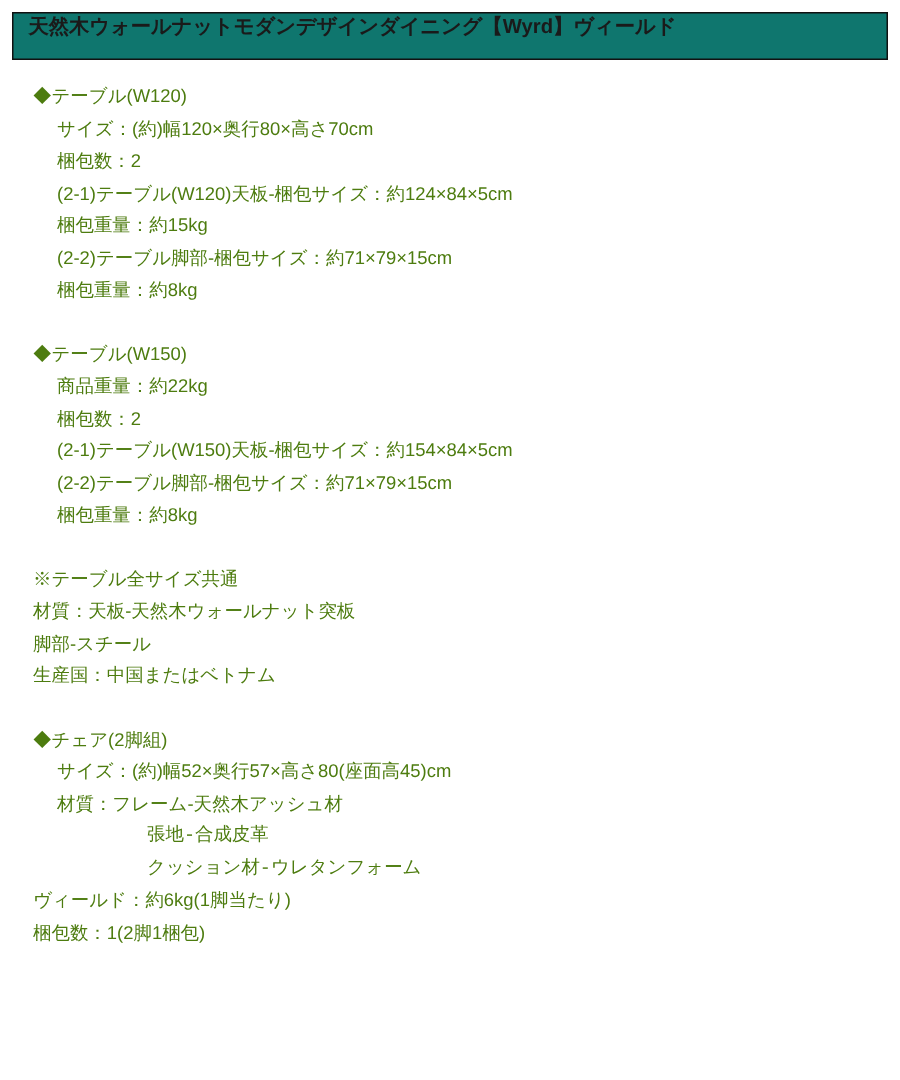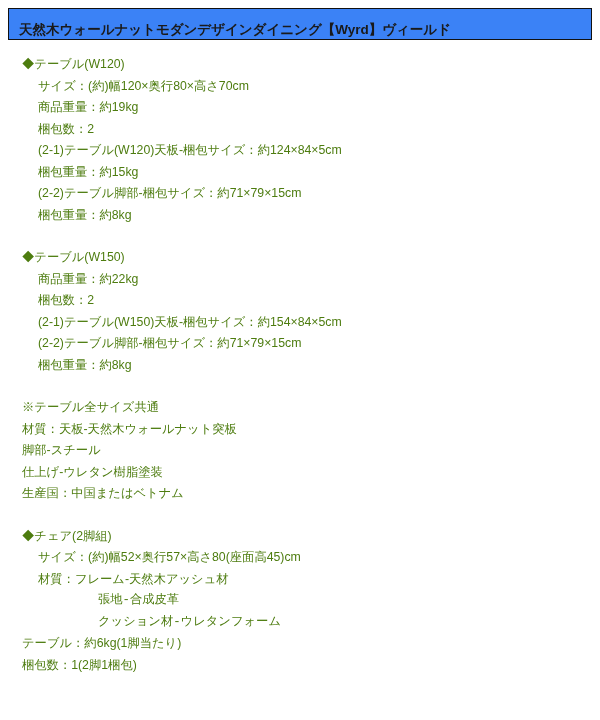--- a/index.html
+++ b/index.html
@@ -18,23 +18,23 @@
     background: #ffffff;
     position: relative;
     overflow: hidden;
   }
   .title-bar {
     box-sizing: border-box;
     margin: 8px 8px 0 8px;
     height: 32px;
     border: 1px solid #111111;
     display: flex;
-    align-items: flex-end;
+    align-items: flex-start;
     padding-left: 10px;
-    background: #3b82f6;
+    background: #0f766e;
   }
   .title-text {
     font-size: 13.5px;
     font-weight: bold;
     letter-spacing: 0px;
     color: #1a1a1a;
     white-space: nowrap;
   }
   .body-wrap {
     box-sizing: border-box;
@@ -70,49 +70,47 @@
 
   <div class="title-bar">
     <span class="title-text">天然木ウォールナットモダンデザインダイニング【Wyrd】ヴィールド</span>
   </div>
 
   <div class="body-wrap">
 
   <div class="block">
         <div class="line head">◆テーブル(W120)</div>
         <div class="line ind1">サイズ：(約)幅120×奥行80×高さ70cm</div>
-        <div class="line ind1">商品重量：約19kg</div>
         <div class="line ind1">梱包数：2</div>
         <div class="line ind1">(2-1)テーブル(W120)天板-梱包サイズ：約124×84×5cm</div>
         <div class="line ind1">梱包重量：約15kg</div>
         <div class="line ind1">(2-2)テーブル脚部-梱包サイズ：約71×79×15cm</div>
         <div class="line ind1">梱包重量：約8kg</div>
       </div>
       <div class="spacer"></div>
       <div class="block">
         <div class="line head">◆テーブル(W150)</div>
         <div class="line ind1">商品重量：約22kg</div>
         <div class="line ind1">梱包数：2</div>
         <div class="line ind1">(2-1)テーブル(W150)天板-梱包サイズ：約154×84×5cm</div>
         <div class="line ind1">(2-2)テーブル脚部-梱包サイズ：約71×79×15cm</div>
         <div class="line ind1">梱包重量：約8kg</div>
       </div>
       <div class="spacer"></div>
       <div class="block">
         <div class="line head">※テーブル全サイズ共通</div>
         <div class="line head">材質：天板-天然木ウォールナット突板</div>
         <div class="line head">脚部-スチール</div>
-        <div class="line head">仕上げ-ウレタン樹脂塗装</div>
         <div class="line head">生産国：中国またはベトナム</div>
       </div>
       <div class="spacer"></div>
       <div class="block">
         <div class="line head">◆チェア(2脚組)</div>
         <div class="line ind1">サイズ：(約)幅52×奥行57×高さ80(座面高45)cm</div>
         <div class="line ind1">材質：フレーム-天然木アッシュ材</div>
         <div class="line ind2">張地-合成皮革</div>
         <div class="line ind2">クッション材-ウレタンフォーム</div>
-        <div class="line head">テーブル：約6kg(1脚当たり)</div>
+        <div class="line head">ヴィールド：約6kg(1脚当たり)</div>
         <div class="line head">梱包数：1(2脚1梱包)</div>
       </div>
     </div>
 
 </div>
 
 </body></html>

